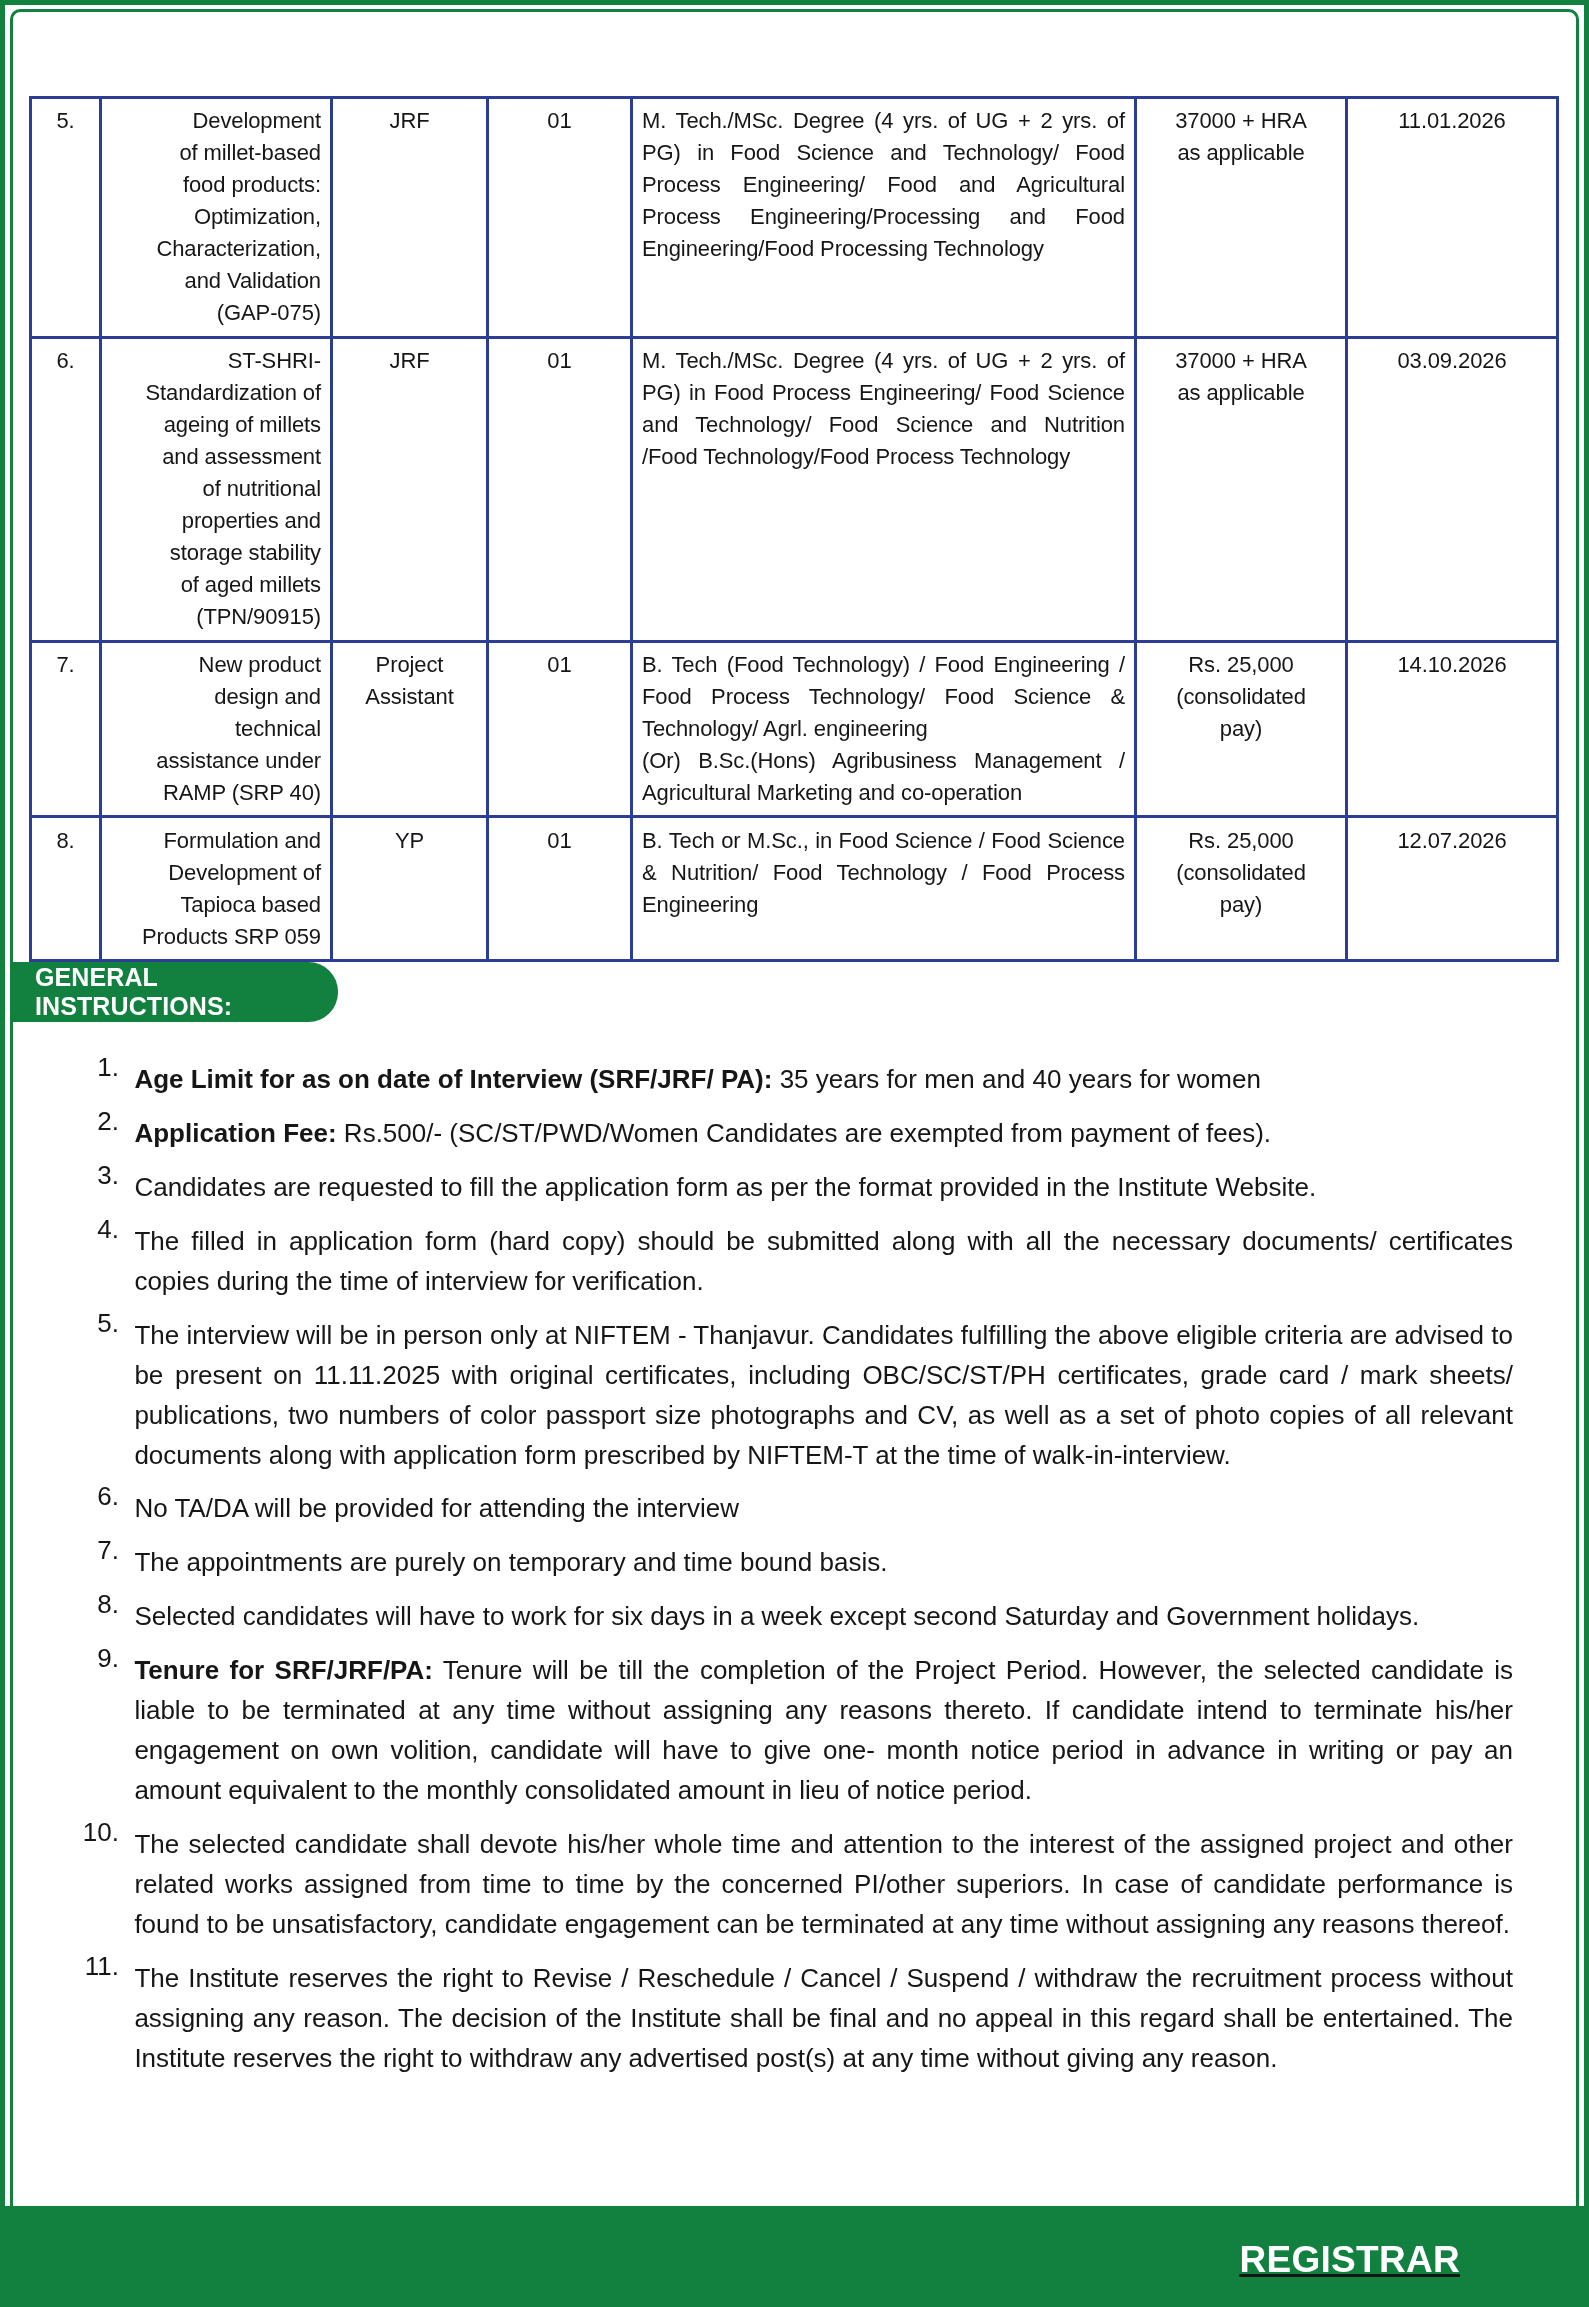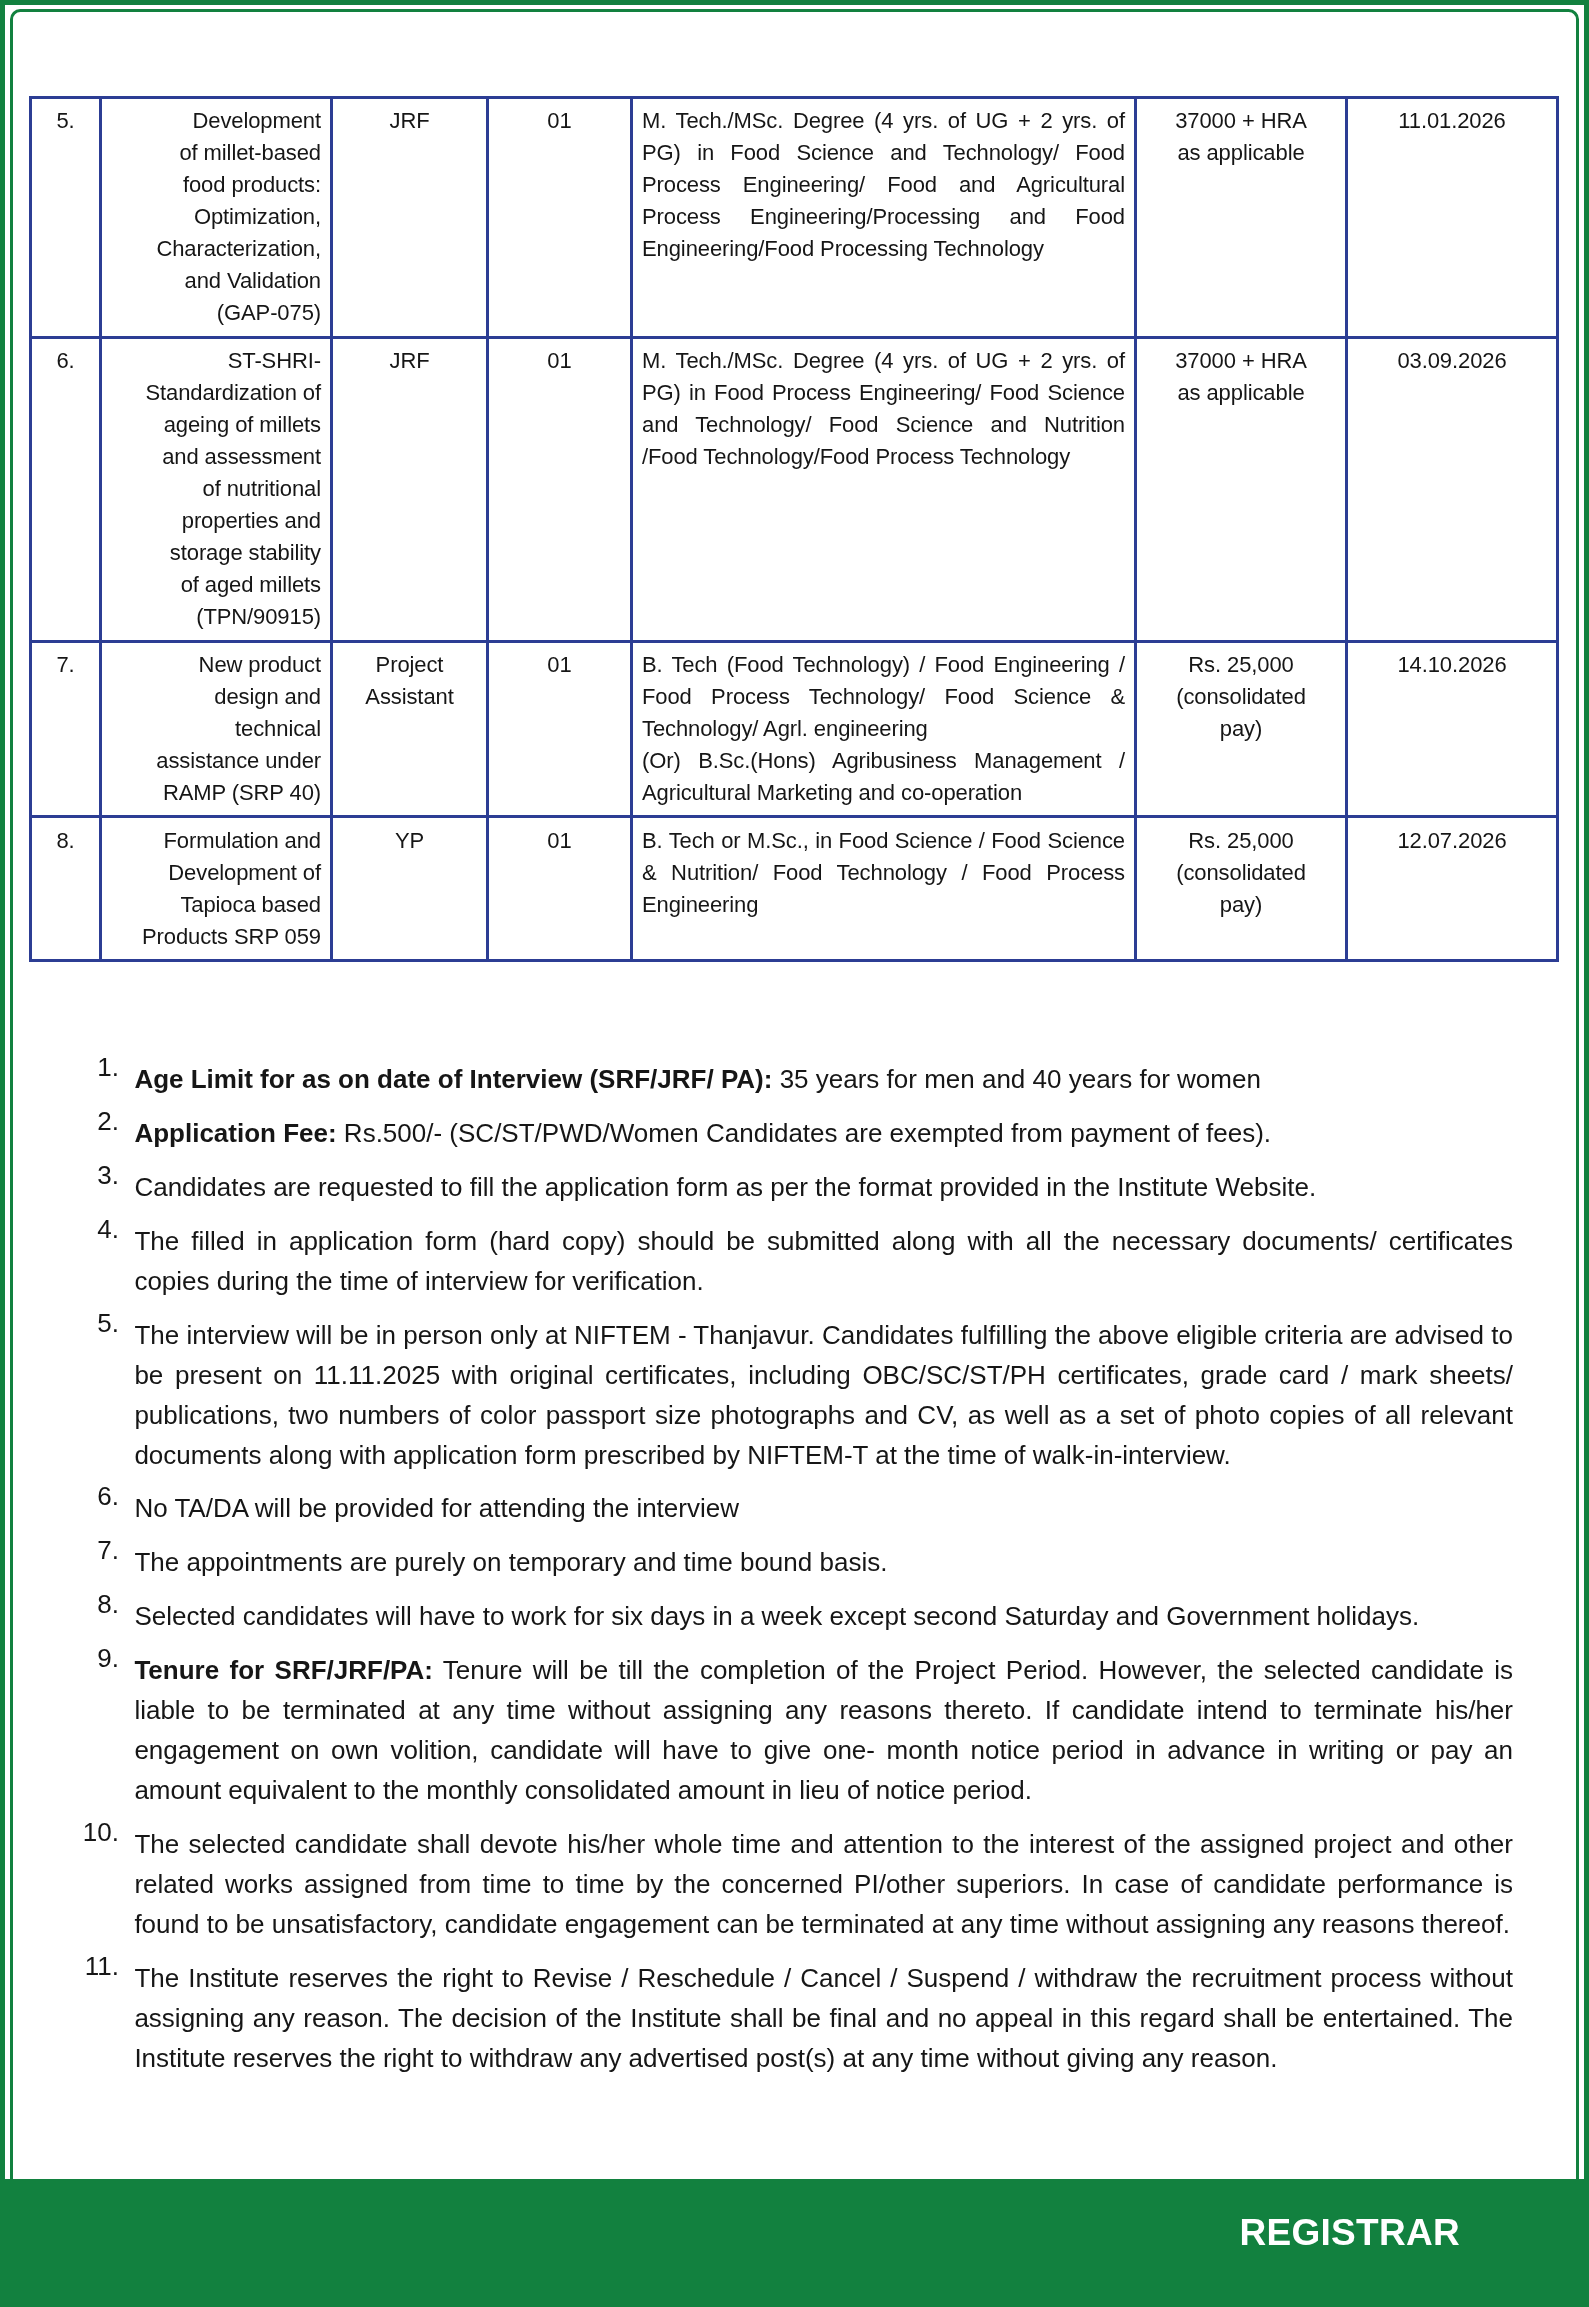--- a/index.html
+++ b/index.html
@@ -59,23 +59,24 @@
     position:absolute;left:65px;top:1047px;right:76px;
     font-size:26px;
     line-height:40px;
   }
   .ins-item{display:flex;margin-bottom:1.9px;}
   .ins-num{width:54px;min-width:54px;text-align:right;margin-right:15.4px;}
   .ins-text{flex:1;margin-top:12px;}
   .ins-text.just{text-align:justify;}
   .ins-text b{font-weight:bold;}
   .footer{
-    position:absolute;left:0;right:0;bottom:0;height:128px;
+    position:absolute;left:0;right:0;bottom:0;height:101px;
     background:var(--green);
     z-index:5;
+    text-decoration:underline;
   }
   .registrar{
     text-align:right;
     padding:33px 129px 0 0;
     color:#ffffff;
     font-size:37px;
     font-weight:bold;
     letter-spacing:0.3px;
   }
 </style>
@@ -160,20 +161,23 @@
         <td class="c-vac">01</td>
         <td class="c-qual">B. Tech or M.Sc., in Food Science / Food Science &amp; Nutrition/ Food Technology / Food Process Engineering</td>
         <td class="c-pay">Rs. 25,000
 (consolidated
 pay)</td>
         <td class="c-date">12.07.2026</td>
       </tr>
       </tbody>
   </table>
 
+  <div class="pill">
+    <span>GENERAL INSTRUCTIONS:</span>
+  </div>
 
   <div class="instructions">
 
   <div class="ins-item">
       <div class="ins-num">1.</div>
       <div class="ins-text">
         <b>Age Limit for as on date of Interview (SRF/JRF/ PA):</b><span> 35 years for men and 40 years for women</span>
       </div>
     </div>
       <div class="ins-item">

